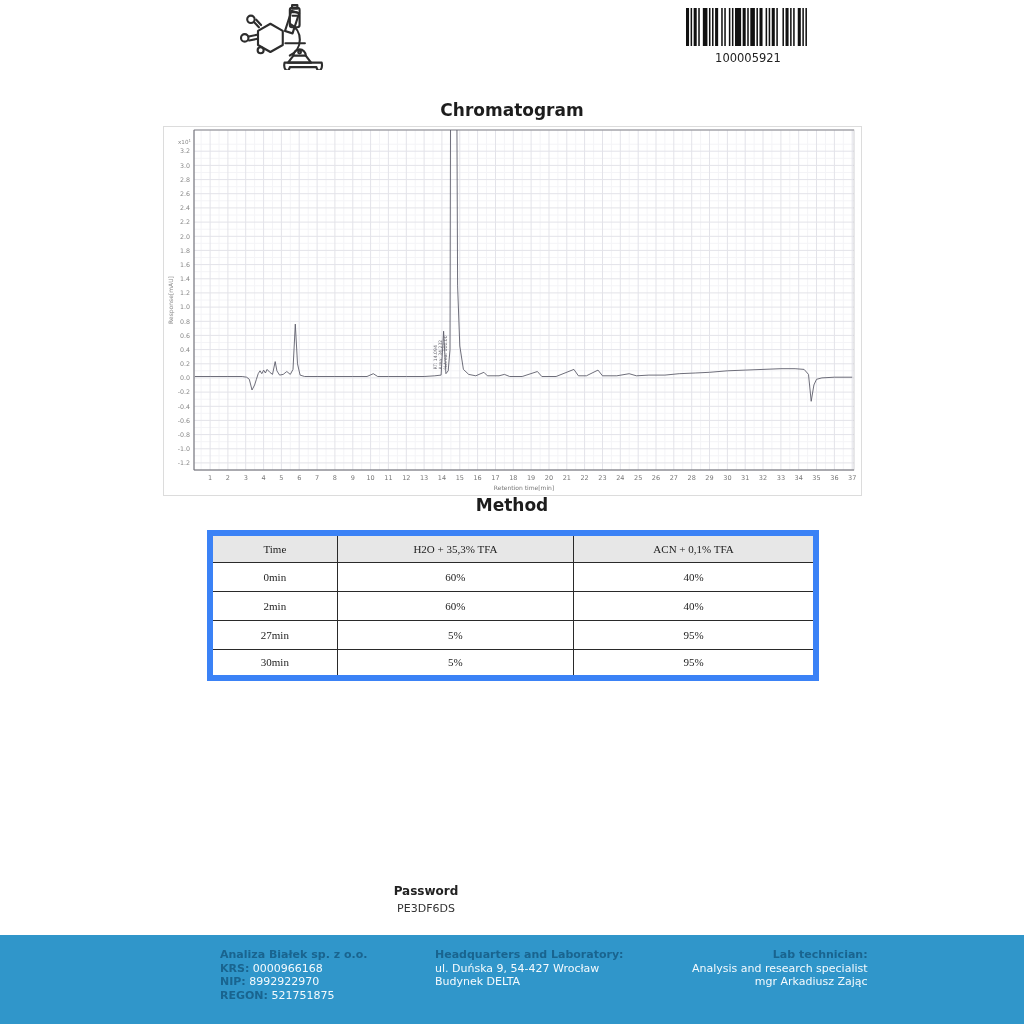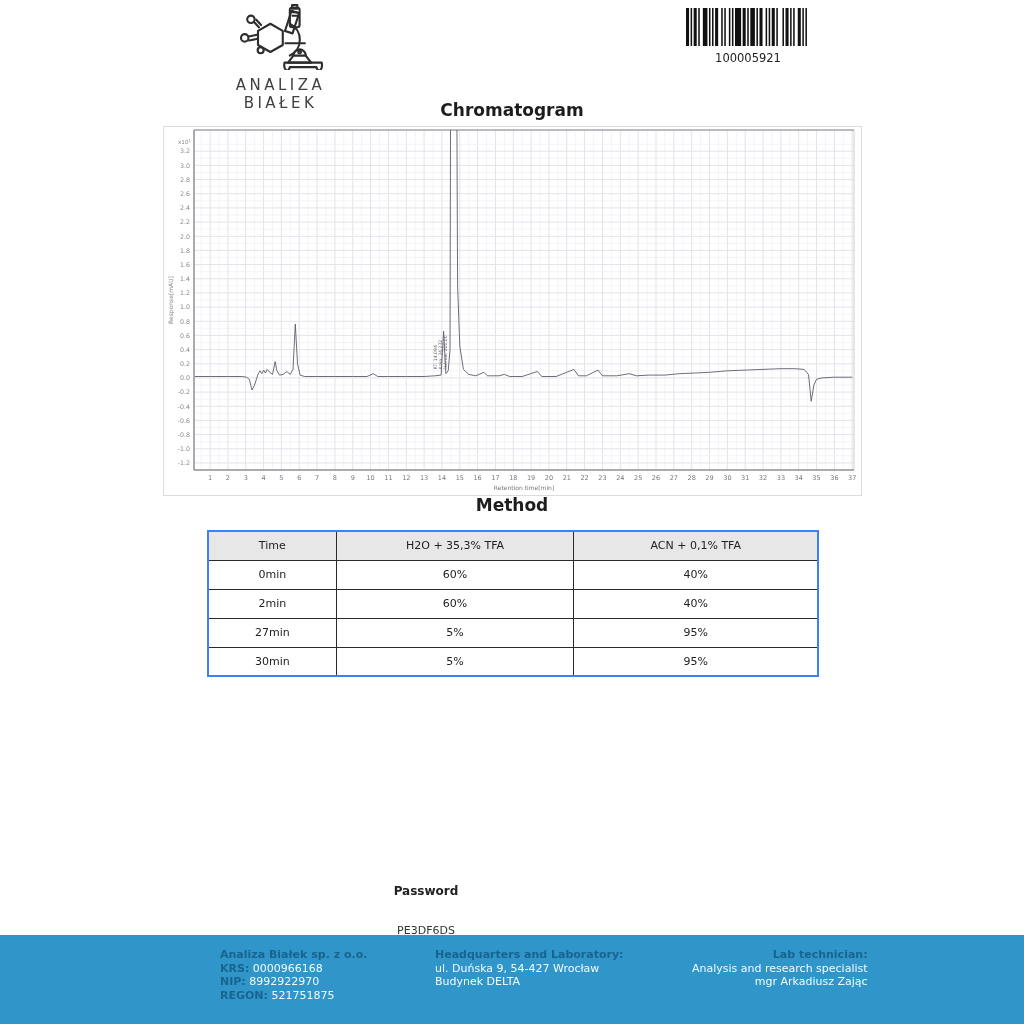--- a/index.html
+++ b/index.html
@@ -20,27 +20,27 @@
   .t-method { top:495px; }
 
   
   .chart-wrap { left:163px; top:126px; width:699px; height:370px; border:1px solid #dcdcdc; background:#fff; }
 
   
   table.method { left:207px; top:530px; width:612px; border-collapse:collapse;
     font-size:11px; color:#222; table-layout:fixed; position:absolute; }
   table.method th, table.method td { border:1px solid #2a2a2a; height:29px;
     text-align:center; vertical-align:middle; font-weight:normal; padding:0 4px; }
-  table.method { border:2px solid #3b82f6; }
+  table.method { border:6px solid #3b82f6;font-family:Liberation Serif, serif; }
   table.method thead th { background:#e7e7e7; }
 
   
   .password { left:0; top:884px; width:852px; text-align:center; }
   .password-label { font-size:12px; font-weight:bold; color:#222; }
-  .password-value { margin-top:26px; font-size:11px; color:#333; }
+  .password-value { margin-top:4px; font-size:11px; color:#333; }
 
   
   .footer { left:0; top:935px; width:1024px; height:89px; }
   .footer-col { position:absolute; top:13px; font-size:11px; line-height:13.5px; color:#f4fafd; }
   .fc1 { left:220px; } .fc2 { left:435px; } .fc3 { left:692px;text-align:right; }
   .footer b { font-weight:bold; }
 </style>
 </head>
 <body>
 
@@ -69,21 +69,20 @@
     <rect x="60" y="8" width="9" height="24" transform="rotate(18 64 20)"></rect>
 
     <line x1="57" y1="44" x2="79" y2="44"></line>
 
     <path d="M66,58 a7 7 0 0 1 14 0"></path>
     <circle cx="73" cy="54" r="1.6"></circle>
 
     <path d="M60,66 l6,-8 h14 l6,8 z"></path>
     <path d="M56,66 h42 a3 6 0 0 1 -6 5 h-30 a3 6 0 0 1 -6,-5 z"></path>
   </svg>
-  <div class="logo-text">ANALIZA BIAŁEK</div>
 </div>
 
 <div class="abs barcode">
   <div class="barcode-bars" id="barcode-bars"><svg width="124" height="38">
         <rect x="0.00" y="0" width="3.06" height="38" fill="#111"></rect>
         <rect x="4.59" y="0" width="1.53" height="38" fill="#111"></rect>
         <rect x="7.65" y="0" width="3.06" height="38" fill="#111"></rect>
         <rect x="12.25" y="0" width="1.53" height="38" fill="#111"></rect>
         <rect x="16.84" y="0" width="4.59" height="38" fill="#111"></rect>
         <rect x="22.96" y="0" width="1.53" height="38" fill="#111"></rect>

